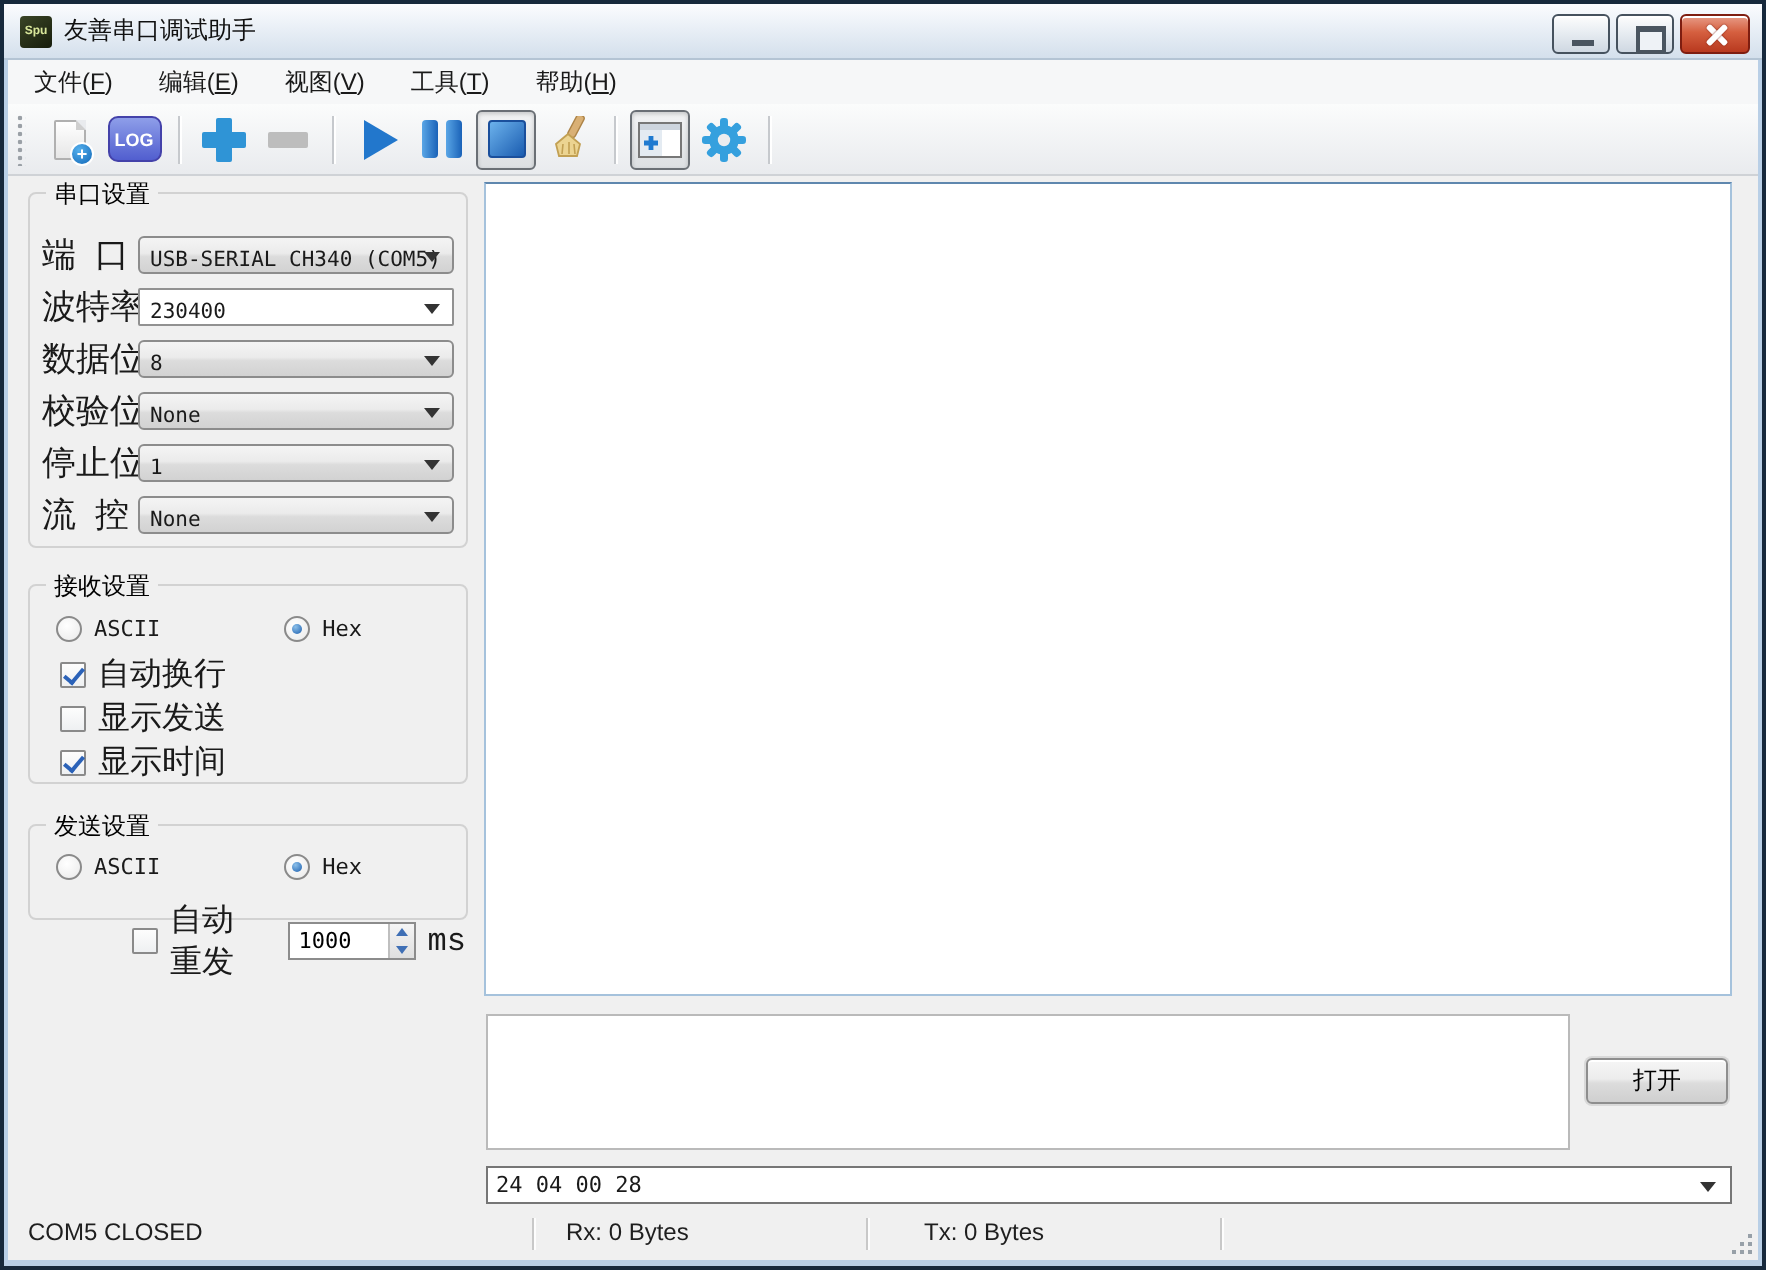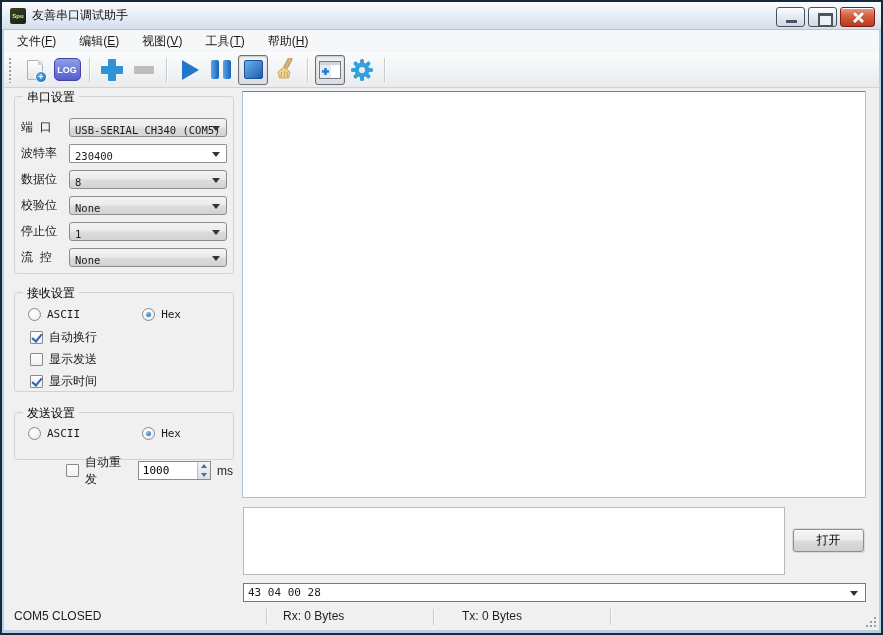--- a/index.html
+++ b/index.html
@@ -76,41 +76,41 @@
 
   
   .content { position:absolute; left:2px; right:2px; top:86px; height:516px; background:#f0f0f0; }
 
   .groupbox { position:absolute; left:10px; width:220px; border:1px solid #d2d2d2;
     border-radius:4px; }
   .group-title { position:absolute; top:-8px; left:8px; background:#f0f0f0; padding:0 4px;
     font-size:12px; color:#000; }
 
   .srow { position:absolute; left:6px; right:6px; height:19px; display:flex; align-items:center; }
-  .srow-label { width:48px; white-space:pre; font-size:12px; }
+  .srow-label { width:48px; white-space:pre; font-size:17px; }
   .combo { position:relative; flex:1; height:19px; border:1px solid #8c8c8c; border-radius:3px;
     background:linear-gradient(180deg,#f4f4f4 0%,#ebebeb 45%,#dcdcdc 55%,#d2d2d2 100%);
     display:flex; align-items:center; padding:4px 18px 0 5px; overflow:hidden;
     font:10.5px "DejaVu Sans Mono",monospace; white-space:pre; }
   .combo::after { content:""; position:absolute; right:6px; top:7px;
     border-left:4px solid transparent; border-right:4px solid transparent; border-top:5px solid #333; }
   .combo.editable { background:#fff; border-radius:1px; border-color:#919191; }
 
   .radio { width:13px; height:13px; border:1px solid #8a8a8a; border-radius:50%;
     background:radial-gradient(circle at 40% 35%,#ffffff,#e9e9e9); position:relative; flex:none; }
   .radio.sel::after { content:""; position:absolute; left:3px; top:3px; width:5px; height:5px;
     border-radius:50%; background:radial-gradient(circle at 35% 30%,#8cc0ea,#1c5fae); }
   .checkbox { width:13px; height:13px; border:1px solid #8a8a8a; border-radius:1px;
     background:linear-gradient(180deg,#fdfdfd,#eef0f2); position:relative; flex:none; }
   .checkbox.checked::after { content:""; position:absolute; left:3px; top:0px; width:4px; height:8px;
     border-right:2px solid #2b62b8; border-bottom:2px solid #2b62b8; transform:rotate(40deg); }
   .opt-row { position:absolute; left:15px; display:flex; align-items:center; gap:6px; height:15px; }
   .radio-row { position:absolute; left:13px; right:6px; display:flex; align-items:center; height:15px; }
   .radio-row .lbl { margin-left:6px; font:11px "DejaVu Sans Mono",monospace; }
-  .opt-label { font-size:12px; }
+  .opt-label { font-size:16px;font-family:Liberation Mono, monospace; }
 
   .spin-wrap { position:relative; width:86px; height:19px; margin-left:6px; }
   .spin-input { width:100%; height:100%; border:1px solid #8c8c8c; padding:0 16px 0 4px;
     font:11px "DejaVu Sans Mono",monospace; background:#fff; }
   .spin-btns { position:absolute; right:1px; top:1px; bottom:1px; width:13px;
     border-left:1px solid #bfbfbf; background:linear-gradient(180deg,#f5f5f5,#dfdfdf);
     display:flex; flex-direction:column; align-items:center; justify-content:space-around; }
   .spin-up { width:0; height:0; border-left:3px solid transparent; border-right:3px solid transparent; border-bottom:4px solid #3f6fb5; }
   .spin-down { width:0; height:0; border-left:3px solid transparent; border-right:3px solid transparent; border-top:4px solid #3f6fb5; }
 
@@ -301,21 +301,21 @@
         <span class="opt-label">ms</span>
       </div>
     </div>
 
     <div class="receive-display"></div>
 
     <textarea class="send-input" style=""></textarea>
     <button class="open-btn">打开</button>
 
     <div class="history-combo">
-      <span>43 04 00 28</span>
+      <span>24 04 00 28</span>
     </div>
   </div>
 
   <div class="statusbar">
     <span class="sb-item port-status">COM5 CLOSED</span>
     <span class="sb-sep sep1"></span>
     <span class="sb-item sb-rx">Rx: 0 Bytes</span>
     <span class="sb-sep sep2"></span>
     <span class="sb-item sb-tx">Tx: 0 Bytes</span>
     <span class="sb-sep sep3"></span>

